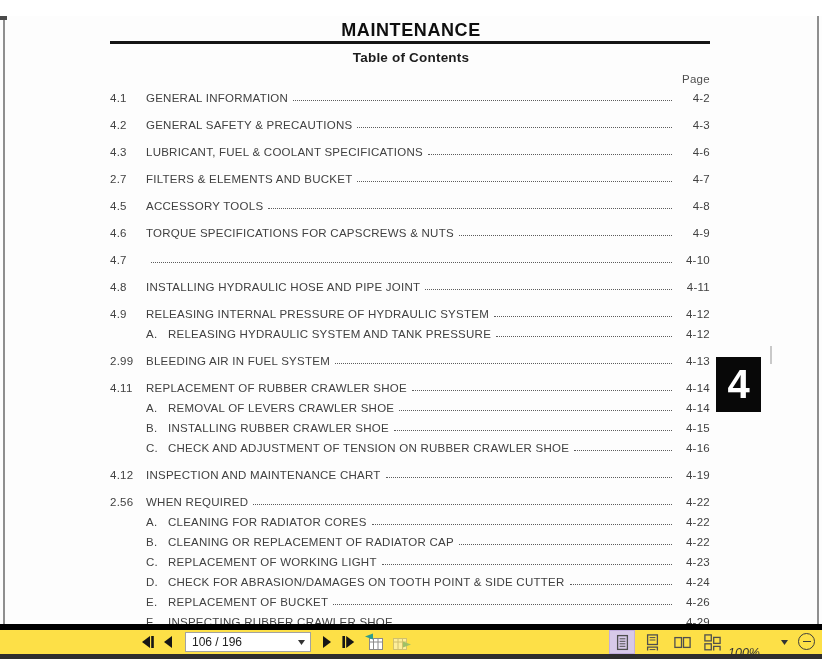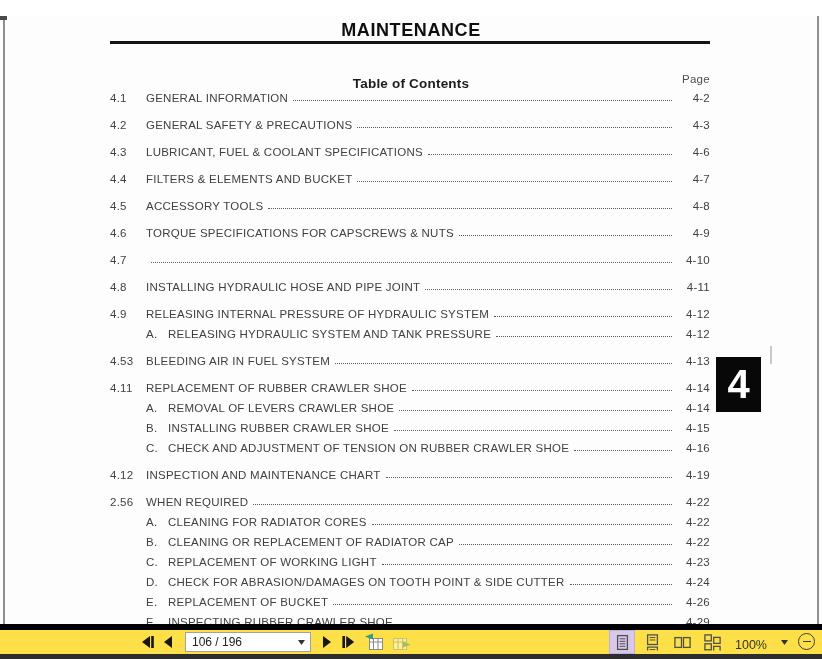--- a/index.html
+++ b/index.html
@@ -17,21 +17,21 @@
   .edge.left{left:3px;}
   .edge.right{right:3px;}
   .scan-smudge{position:absolute;left:0;top:0;width:7px;height:4px;background:#4a4a4a;}
   .doc-title{
     position:absolute;top:4px;left:0;width:100%;text-align:center;
     font-size:18px;font-weight:bold;letter-spacing:.6px;color:#0f0f0f;
   }
   .title-rule{position:absolute;top:25px;left:110px;width:600px;height:3px;background:#151515;}
   .doc-subtitle{
     position:absolute;top:34px;left:0;width:100%;text-align:center;
-    font-size:13.5px;font-weight:bold;color:#1c1c1c;letter-spacing:.2px;margin-top:26px;
+    font-size:13.5px;font-weight:bold;color:#1c1c1c;letter-spacing:.2px;
   }
   .page-col-label{
     position:absolute;top:57px;right:112px;font-size:11.5px;color:#4f4f4f;letter-spacing:.3px;
   }
   
   .toc{position:absolute;top:61px;left:110px;right:112px;font-size:11.5px;color:#414141;letter-spacing:.25px;}
   .toc-row{display:flex;align-items:flex-end;}
   .toc-row.level0{height:27px;}
   .toc-row.level1{height:20px;}
   .toc-row .lbl{flex:none;}
@@ -64,22 +64,22 @@
   .page-combo .val{padding-left:6px;flex:1;text-align:left;}
   .page-combo .caret{flex:none;margin-right:5px;}
   .btn-next{left:320px;top:4px;width:14px;height:16px;}
   .btn-last{left:340px;top:4px;width:17px;height:16px;}
   .btn-prevview{left:364px;top:3px;width:20px;height:18px;}
   .btn-nextview{left:392px;top:3px;width:20px;height:18px;opacity:.45;}
   .layout-group{position:absolute;left:610px;top:1px;height:22px;display:flex;gap:6px;}
   .layout-btn{width:24px;height:22px;display:flex;align-items:center;justify-content:center;}
   .layout-btn.selected{background:#d7c9e9;outline:1px solid #c2aedd;}
   .zoom-level{
-    position:absolute;left:728px;top:8px;width:46px;text-align:center;
-    font-size:12.5px;color:#333;
+    position:absolute;left:728px;top:16px;width:46px;text-align:left;
+    font-size:12.5px;color:#333;font-style:italic;
   }
   .zoom-caret{position:absolute;left:781px;top:10px;}
   .zoom-out{
     position:absolute;left:798px;top:3px;width:17px;height:17px;border:1.6px solid #3d3d3d;
     border-radius:50%;display:flex;align-items:center;justify-content:center;box-sizing:border-box;
   }
   .zoom-out .minus{width:8px;height:1.8px;background:#3d3d3d;}
   svg{display:block;}
 </style>
 </head>
@@ -108,21 +108,21 @@
     <span class="leader"></span>
     <span class="pg">4-3</span>
   </div>
       <div class="toc-row level0">
     <span class="lbl">4.3</span>
     <span class="ttl">LUBRICANT, FUEL &amp; COOLANT SPECIFICATIONS</span>
     <span class="leader"></span>
     <span class="pg">4-6</span>
   </div>
       <div class="toc-row level0">
-    <span class="lbl">4.4</span>
+    <span class="lbl">2.7</span>
     <span class="ttl">FILTERS &amp; ELEMENTS AND BUCKET</span>
     <span class="leader"></span>
     <span class="pg">4-7</span>
   </div>
       <div class="toc-row level0">
     <span class="lbl">4.5</span>
     <span class="ttl">ACCESSORY TOOLS</span>
     <span class="leader"></span>
     <span class="pg">4-8</span>
   </div>
@@ -149,21 +149,21 @@
     <span class="leader"></span>
     <span class="pg">4-12</span>
   </div>
       <div class="toc-row level1">
     <span class="lbl">A.</span>
     <span class="ttl">RELEASING HYDRAULIC SYSTEM AND TANK PRESSURE</span>
     <span class="leader"></span>
     <span class="pg">4-12</span>
   </div>
       <div class="toc-row level0">
-    <span class="lbl">4.53</span>
+    <span class="lbl">2.99</span>
     <span class="ttl">BLEEDING AIR IN FUEL SYSTEM</span>
     <span class="leader"></span>
     <span class="pg">4-13</span>
   </div>
       <div class="toc-row level0">
     <span class="lbl">4.11</span>
     <span class="ttl">REPLACEMENT OF RUBBER CRAWLER SHOE</span>
     <span class="leader"></span>
     <span class="pg">4-14</span>
   </div>

